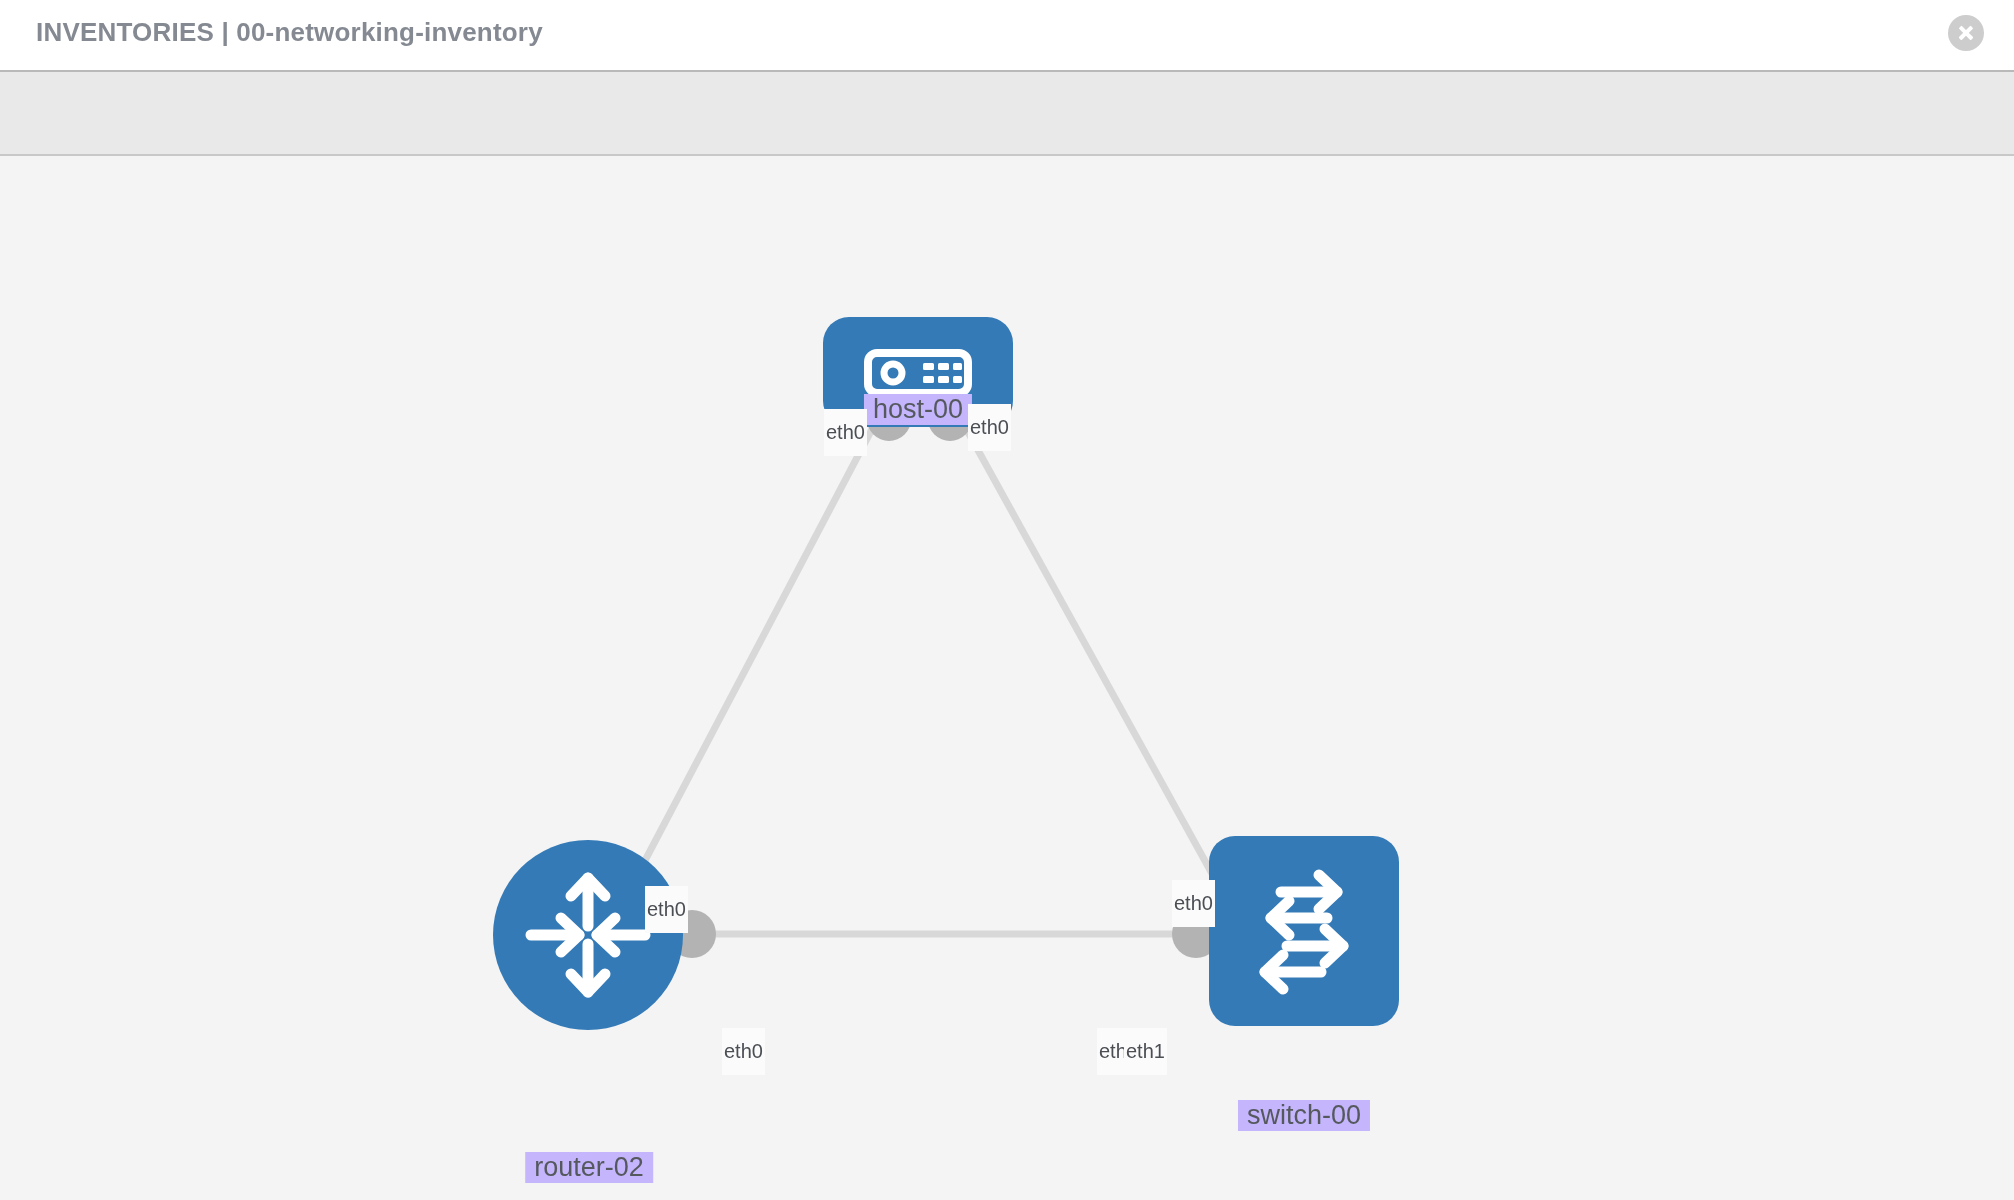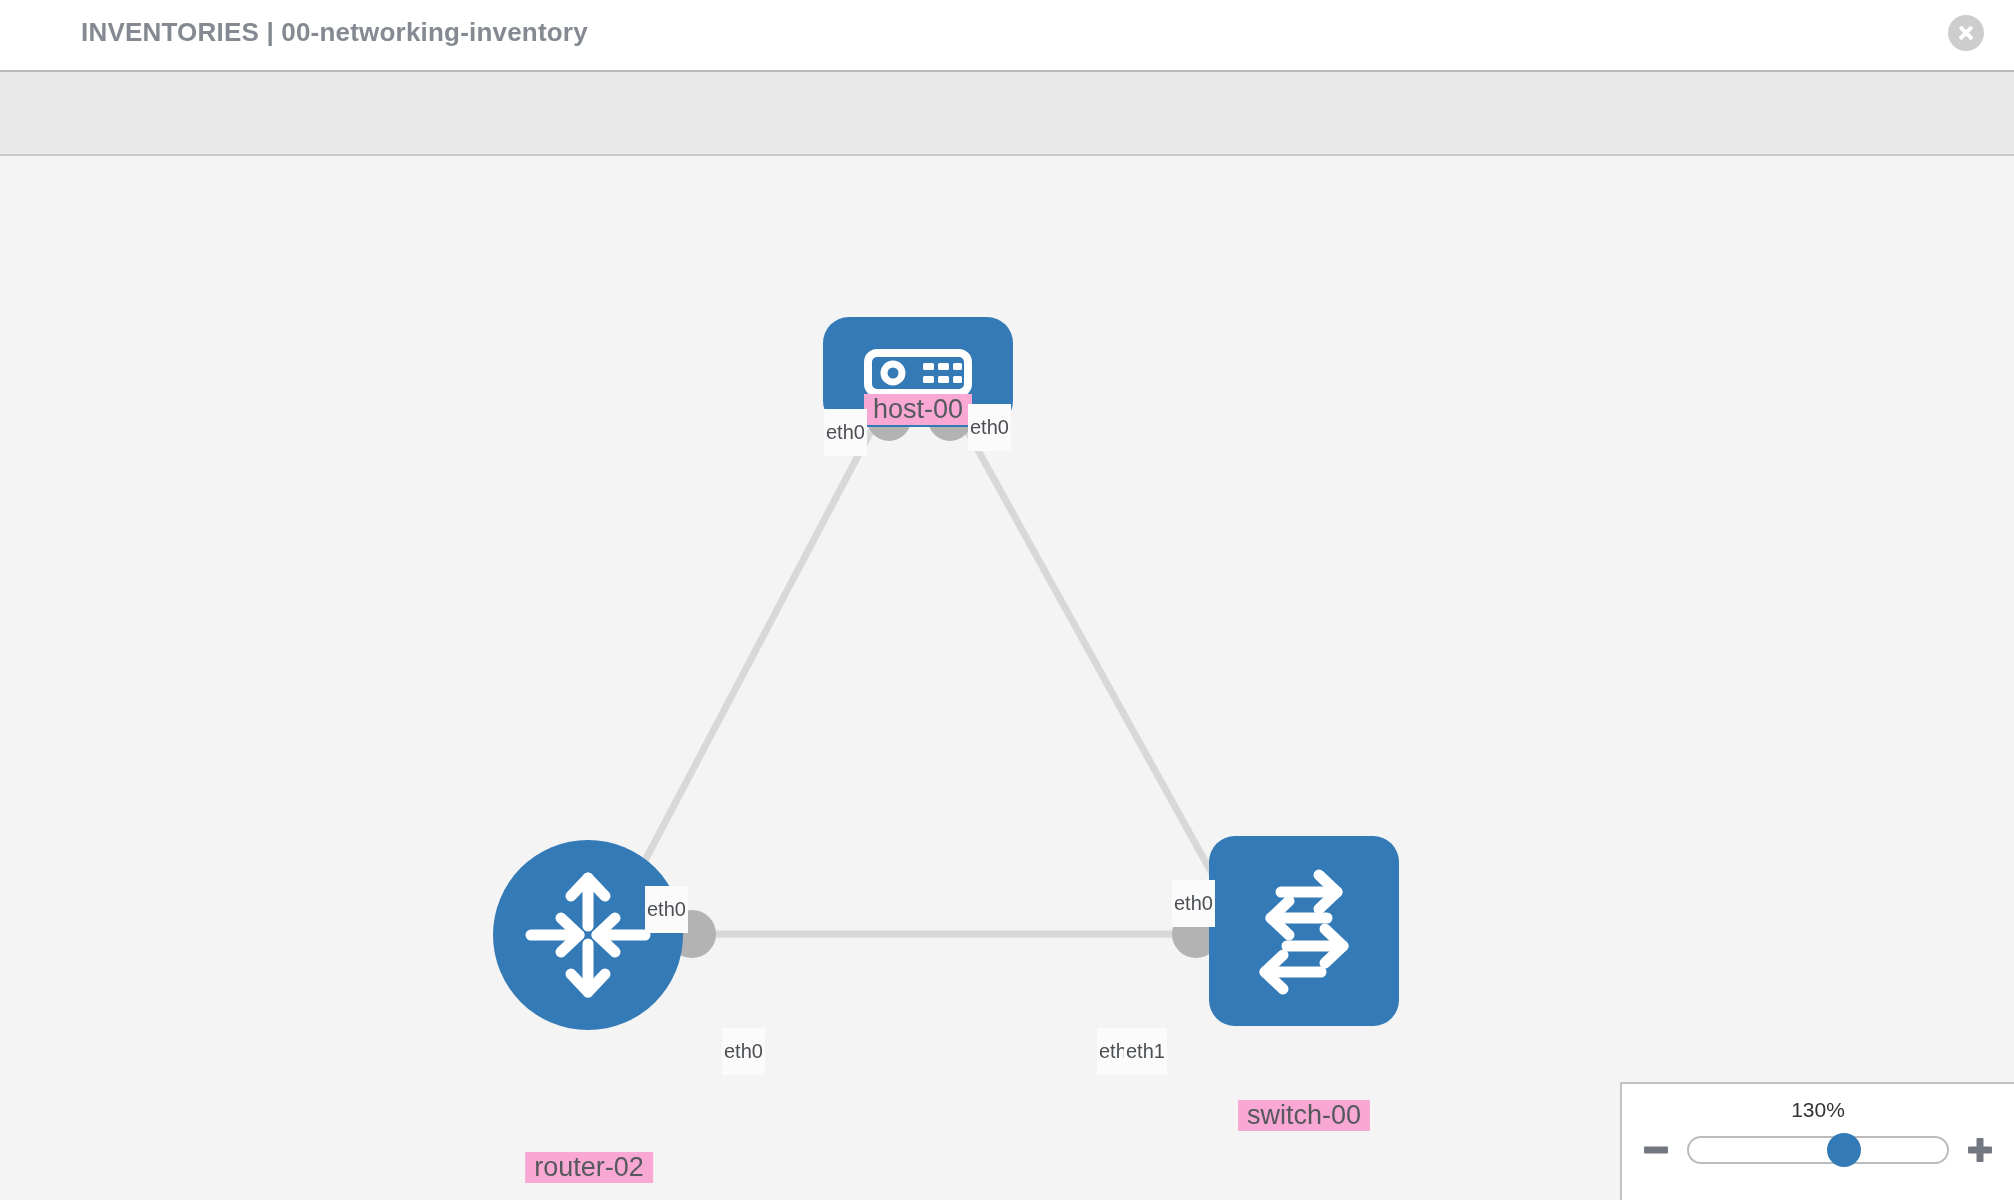--- a/index.html
+++ b/index.html
@@ -12,21 +12,21 @@
   #app { position: relative; width: 2014px; height: 1200px; }
 
   
   .header {
     position: absolute; left: 0; top: 0; width: 2014px; height: 70px;
     background: #ffffff;
   }
   .header-title {
     position: absolute; left: 36px; top: 17px;
     font-size: 26px; font-weight: bold; color: #848992;
-    letter-spacing: .2px; white-space: nowrap; margin-left: 45px;
+    letter-spacing: .2px; white-space: nowrap;
   }
   .close-btn {
     position: absolute; right: 30px; top: 15px;
     width: 36px; height: 36px; border-radius: 50%;
     background: #cdcdcd; cursor: pointer;
   }
   .close-btn::before, .close-btn::after {
     content: ""; position: absolute; left: 50%; top: 50%;
     width: 17px; height: 4.2px; background: #ffffff; border-radius: 1px;
   }
@@ -70,21 +70,21 @@
   .canvas {
     position: absolute; left: 0; top: 156px;
     width: 2014px; height: 1044px;
     background: #f4f4f4; overflow: hidden;
   }
   .topology { position: absolute; left: 0; top: 0; width: 2014px; height: 1044px; }
 
   
   .node-label {
     position: absolute; font-size: 27px; color: #55595e;
-    background: #f9a8d4; white-space: nowrap;
+    background: #c4b5fd; white-space: nowrap;
     transform: translateX(-50%); padding: 0 9px;
   }
   .iface-label {
     position: absolute; font-size: 20px; color: #4b4f54;
     background: #fbfbfb; white-space: nowrap; padding: 12px 2px;
   }
 
   
   .node { position: absolute; cursor: pointer; }
   .node-shape {
@@ -244,24 +244,14 @@
 
     <div class="iface-label" style="left:824px; top:253px;">eth0</div>
     <div class="iface-label" style="left:968px; top:248px;">eth0</div>
     <div class="iface-label" style="left:645px; top:730px;">eth0</div>
     <div class="iface-label" style="left:1172px; top:724px;">eth0</div>
     <div class="iface-label" style="left:722px; top:872px;">eth0</div>
     <div class="iface-label" style="left:1097px; top:872px;">eth0</div>
     <div class="iface-label" style="left:1124px; top:872px;">eth1</div>
   </div>
 
-  <div class="zoom-panel">
-    <div class="zoom-value">130%</div>
-    <div class="zoom-row">
-      <div class="zoom-minus"></div>
-      <div class="zoom-track">
-        <div class="zoom-thumb"></div>
-      </div>
-      <div class="zoom-plus"></div>
-    </div>
-  </div>
 
 </div>
 
 </body></html>

